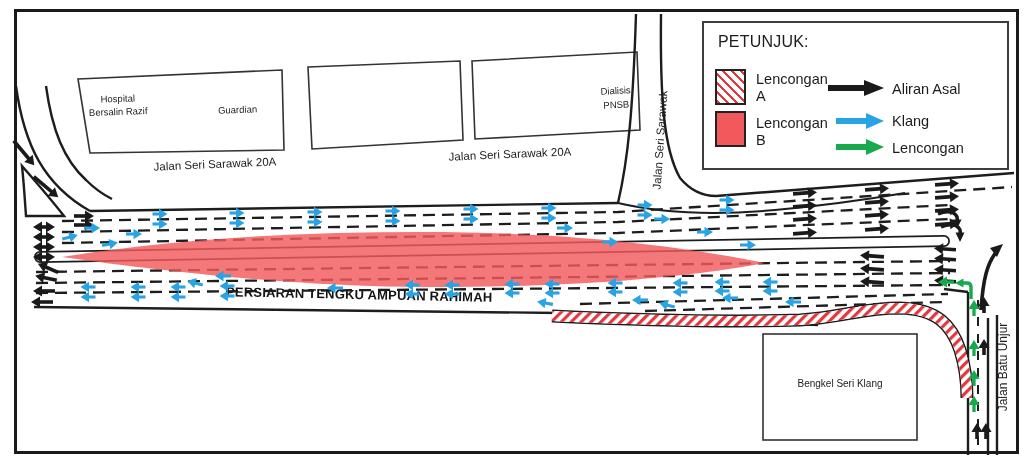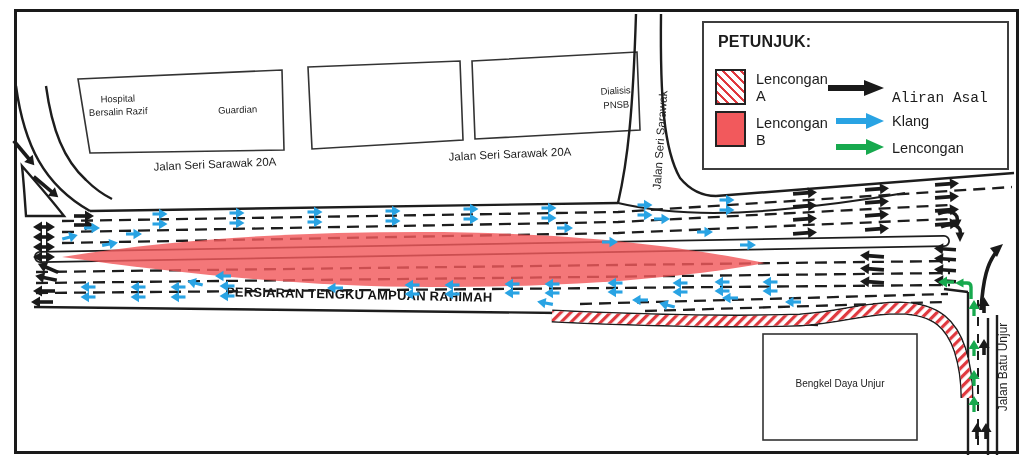--- a/index.html
+++ b/index.html
@@ -5,21 +5,21 @@
   html,body{margin:0;padding:0;background:#fff;}
   #stage{position:relative;width:1024px;height:462px;background:#fff;overflow:hidden;
          font-family:"Liberation Sans",sans-serif;color:#1c1c1c;}
   .lbl{position:absolute;white-space:nowrap;color:#222;}
   .lbl.center{text-align:center;white-space:normal;}
   #map-svg{position:absolute;left:0;top:0;z-index:2;pointer-events:none;}
   .labels-layer{position:absolute;left:0;top:0;width:100%;height:100%;z-index:1;}
   
   #legend{position:absolute;left:702px;top:21px;width:303px;height:145px;background:#fff;
           border:2px solid #3d3d3d;z-index:5;}
-  #legend .title{position:absolute;left:14px;top:10px;font-size:16px;font-weight:700;letter-spacing:.2px;}
+  #legend .title{position:absolute;left:14px;top:10px;font-size:16px;font-weight:400;letter-spacing:.2px;}
   .swatch{position:absolute;left:11px;width:31px;height:36px;border:2px solid #222;box-sizing:border-box;}
   .swatch.hatched{background:repeating-linear-gradient(45deg,var(--hatch) 0 2.6px,#fff 2.6px 6.4px);}
   .swatch.solid{background:var(--zoneb);}
   .sw-label{position:absolute;left:52px;font-size:14.5px;line-height:1.15;}
   .flow-arrow{position:absolute;}
   .flow-label{position:absolute;left:188px;font-size:14.5px;}
 </style>
 </head>
 <body>
 
@@ -28,21 +28,21 @@
   <div class="labels-layer">
     <div class="lbl center" style="left:62px;top:92px;width:112px;font-size:9.5px;line-height:1.4;transform:rotate(-2deg);">
       <span>Hospital</span><br>
       <span>Bersalin Razif</span>
     </div>
     <div class="lbl" style="left:218px;top:104px;font-size:9.5px;transform:rotate(-2deg);">Guardian</div>
     <div class="lbl center" style="left:588px;top:84px;width:56px;font-size:9.5px;line-height:1.5;transform:rotate(-3deg);">
       <span>Dialisis</span><br>
       <span>PNSB</span>
     </div>
-    <div class="lbl center" style="left:770px;top:378px;width:140px;font-size:10px;">Bengkel Daya Unjur</div>
+    <div class="lbl center" style="left:770px;top:378px;width:140px;font-size:10px;">Bengkel Seri Klang</div>
 
     <div class="lbl center" style="left:140px;top:158px;width:150px;font-size:11.5px;transform:rotate(-2.5deg);">Jalan Seri Sarawak 20A</div>
     <div class="lbl center" style="left:435px;top:148px;width:150px;font-size:11.5px;transform:rotate(-2.5deg);">Jalan Seri Sarawak 20A</div>
     <div class="lbl center" style="left:585px;top:134px;width:150px;font-size:11.5px;transform:rotate(-86deg);">Jalan Seri Sarawak</div>
     <div class="lbl center" style="left:943px;top:360px;width:120px;font-size:12px;transform:rotate(-90deg);">Jalan Batu Unjur</div>
     <div class="lbl" style="left:226px;top:287px;font-size:13px;font-weight:700;letter-spacing:.2px;color:#141414;transform:rotate(1.2deg);">PERSIARAN TENGKU AMPUAN RAHIMAH</div>
   </div>
 
   <svg id="map-svg" width="1024" height="462" viewBox="0 0 1024 462">
     <defs>
@@ -329,21 +329,21 @@
     </div>
 
     <div class="swatch solid" style="top:88px;"></div>
     <div class="sw-label" style="top:92px;">
       <span>Lencongan</span><br><span>B</span>
     </div>
 
     <svg class="flow-arrow" style="left:124px;top:55px;" width="56" height="20" viewBox="0 0 56 20">
       <polygon points="0,7 36,7 36,2 56,10 36,18 36,13 0,13" fill="#1a1a1a"></polygon>
     </svg>
-    <div class="flow-label" style="top:67px;font-family:Liberation Mono, monospace;">Aliran Asal</div>
+    <div class="flow-label" style="top:58px;">Aliran Asal</div>
 
     <svg class="flow-arrow" style="left:132px;top:88px;" width="48" height="20" viewBox="0 0 48 20">
       <polygon points="0,7 30,7 30,2 48,10 30,18 30,13 0,13" fill="#29a3e3"></polygon>
     </svg>
     <div class="flow-label" style="top:90px;">Klang</div>
 
     <svg class="flow-arrow" style="left:132px;top:114px;" width="48" height="20" viewBox="0 0 48 20">
       <polygon points="0,7 30,7 30,2 48,10 30,18 30,13 0,13" fill="#17a94e"></polygon>
     </svg>
     <div class="flow-label" style="top:117px;">Lencongan</div>

